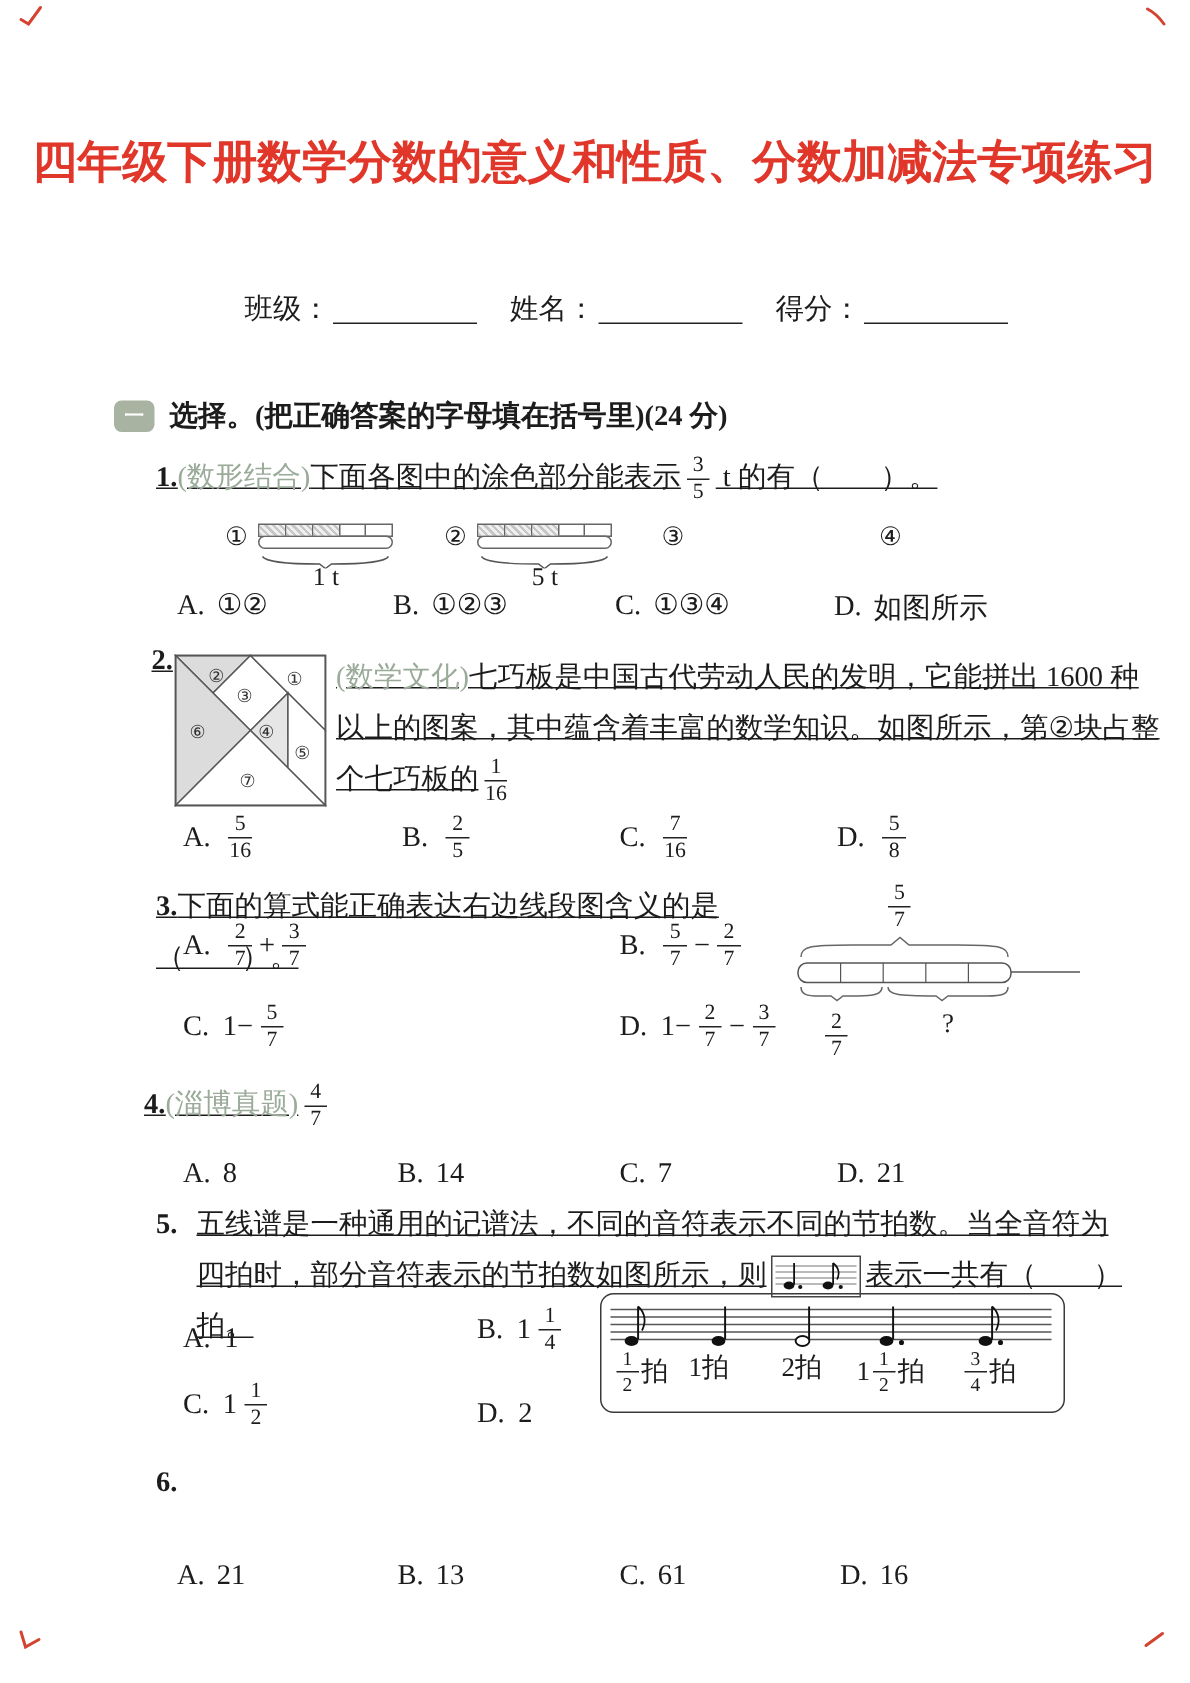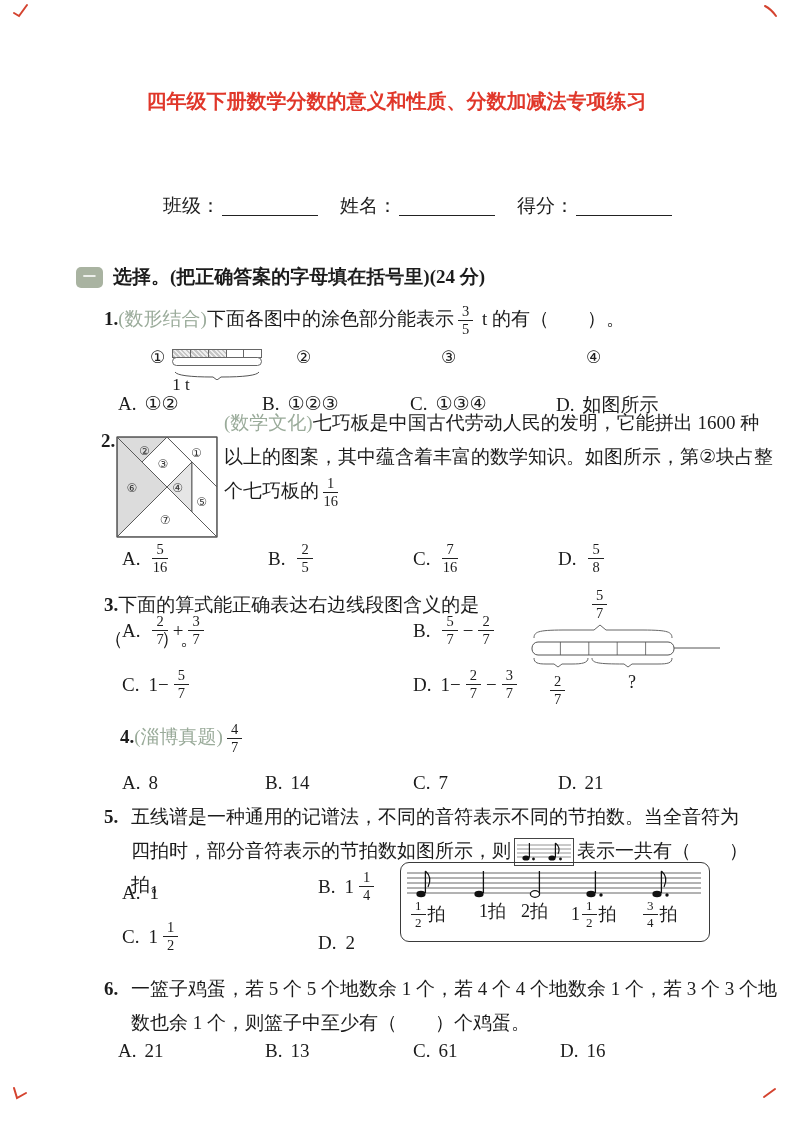--- a/index.html
+++ b/index.html
@@ -3,37 +3,37 @@
 <meta charset="utf-8">
 <style>
   html,body{margin:0;padding:0;background:#ffffff;}
   .sheet{position:relative;width:793px;height:1122px;background:#fff;overflow:hidden;
          font-family:"Liberation Serif","DejaVu Serif","DejaVu Sans",serif;color:#1c1c1c;}
   .abs{position:absolute;}
 
   
   .title{top:88px;left:0;width:793px;text-align:center;
          font-family:"DejaVu Sans","Liberation Sans",sans-serif;
-         font-weight:bold;font-size:20px;color:#e0372a;letter-spacing:0px;white-space:nowrap;}
+         font-weight:bold;font-size:30px;color:#e0372a;letter-spacing:0px;white-space:nowrap;}
 
   
   .info{top:193px;left:163px;font-size:19px;white-space:nowrap;}
   .blank{display:inline-block;width:96px;height:20px;border-bottom:1.6px solid #222;
          margin:0 22px 0 2px;vertical-align:-4px;}
   .blank:last-child{margin-right:0;}
 
   
   .sec{top:264px;left:76px;display:flex;align-items:center;gap:10px;
        font-size:19px;font-weight:bold;}
   .badge{width:27px;height:21px;background:#a9b3a1;color:#fff;border-radius:5px;
          display:inline-flex;align-items:center;justify-content:center;
          font-size:13px;font-family:"DejaVu Sans",sans-serif;}
 
   
-  .qtext{font-size:19px;line-height:34px;}
+  .qtext{font-size:19px;line-height:34px;text-decoration:underline;}
   .qnum{font-weight:bold;}
   .tag{color:#9aab9a;}
   .qblock{position:absolute;}
   .hang{padding-left:0;}
   .hang .qnum{position:absolute;left:-27px;top:0;}
 
   
   .frac{display:inline-flex;flex-direction:column;vertical-align:middle;text-align:center;
         margin:0 4px;line-height:1.05;font-size:14.5px;}
   .frac .fn{display:block;border-bottom:1.2px solid #222;padding:0 4px 1px 4px;}
@@ -49,21 +49,21 @@
   .bargroup{position:absolute;top:0;}
   .brow{display:flex;gap:7px;align-items:flex-start;}
   .cnum{font-size:17px;line-height:17px;}
   .barviz{width:90px;}
   .cells{display:flex;width:90px;height:9px;border:1px solid #666;box-sizing:border-box;background:#fff;}
   .cell{flex:1;border-right:1px solid #666;}
   .cell:last-child{border-right:none;}
   .cell.sh{background:repeating-linear-gradient(45deg,#c6c6c6 0 1.5px,#efefef 1.5px 3.5px);}
   .capsule{width:90px;height:9px;border:1px solid #666;border-radius:5px;box-sizing:border-box;margin-top:-1px;background:#fff;}
   .bbrace{height:9px;}
-  .blabel{text-align:left;width:90px;font-size:17px;margin-top:0px;}
+  .blabel{text-align:center;width:90px;font-size:17px;margin-top:0px;}
 
   
   .tangram{top:436px;left:116px;}
   .tangram svg text{font-size:11.5px;fill:#333;font-family:"DejaVu Sans",sans-serif;}
 
   
   .segdiag{top:588px;left:528px;width:200px;height:125px;}
   .segdiag .frac{margin:0;}
 
   
@@ -135,20 +135,34 @@
             <div class="bbrace"><svg width="90" height="9">
                 <path d="M3,1 Q6,6 41,6 L45,9 L49,6 Q84,6 87,1" fill="none" stroke="#555" stroke-width="1"></path>
               </svg></div>
             <div class="blabel">1 t</div>
           </div>
         </div>
     </div>
     <div class="bargroup" style="left:296px">
       <div class="brow">
           <span class="cnum">②</span>
+          <div class="barviz">
+            <div class="cells">
+              <div class="cell sh"></div>
+              <div class="cell sh"></div>
+              <div class="cell sh"></div>
+              <div class="cell"></div>
+              <div class="cell"></div>
+            </div>
+            <div class="capsule"></div>
+            <div class="bbrace"><svg width="90" height="9">
+                <path d="M3,1 Q6,6 41,6 L45,9 L49,6 Q84,6 87,1" fill="none" stroke="#555" stroke-width="1"></path>
+              </svg></div>
+            <div class="blabel">5 t</div>
+          </div>
         </div>
     </div>
     <div class="bargroup" style="left:441px">
       <div class="brow">
           <span class="cnum">③</span>
         </div>
     </div>
     <div class="bargroup" style="left:586px">
       <div class="brow">
           <span class="cnum">④</span>
@@ -188,21 +202,21 @@
       <text x="21" y="17">②</text>
       <text x="39" y="30">③</text>
       <text x="71" y="19">①</text>
       <text x="9" y="53">⑥</text>
       <text x="53" y="53">④</text>
       <text x="76" y="66">⑤</text>
       <text x="41" y="84">⑦</text>
     </svg>
   </div>
 
-  <div class="abs qtext" style="top:406px;left:224px;width:553px">
+  <div class="abs qtext" style="top:435px;left:224px;width:553px">
     <span class="tag">(数学文化)</span><span>七巧板是中国古代劳动人民的发明，它能拼出 1600 种以上的图案，其中蕴含着丰富的数学知识。如图所示，第②块占整个七巧板的</span><span class="frac">
         <span class="fn">1</span>
         <span class="fd">16</span>
       </span>
   </div>
 
   <div class="opt" style="left:122px;top:542px">
       <span>A.</span>
       <span class="oparts">
         <span class="frac">
@@ -313,21 +327,21 @@
       <path d="M6,34 C6,39 10,40 18,40 L26,40 L30,43 L34,40 L44,40 C54,40 60,39 60,34" fill="none" stroke="#666" stroke-width="1"></path>
       <path d="M64,34 C64,39 70,40 96,40 L100,43 L104,40 L130,40 C140,40 144,39 144,34" fill="none" stroke="#666" stroke-width="1"></path>
     </svg>
     <span class="frac abs" style="left:22px;top:86px">
         <span class="fn">2</span>
         <span class="fd">7</span>
       </span>
     <span class="abs" style="left:100px;top:84px;font-size:18px">?</span>
   </div>
 
-  <div class="abs qtext" style="top:720px;left:120px;width:670px">
+  <div class="abs qtext" style="top:720px;left:96px;width:670px">
     <span class="qnum">4.</span><span class="tag">(淄博真题)</span><span class="frac">
         <span class="fn">4</span>
         <span class="fd">7</span>
       </span>
   </div>
 
   <div class="opt" style="left:122px;top:772px">
       <span>A.</span>
       <span>8</span>
     </div>
@@ -426,21 +440,21 @@
         <circle cx="266" cy="32" r="1.7" fill="#111"></circle>
       </g>
     </svg>
     <span class="stafflabel" style="left:8px">
         <span class="frac">
           <span class="fn">1</span>
           <span class="fd">2</span>
         </span>
         <span class="pt">拍</span>
       </span>
-    <span class="stafflabel" style="left:78px">
+    <span class="stafflabel" style="left:58px">
         <span class="pt">1拍</span>
       </span>
     <span class="stafflabel" style="left:120px">
         <span class="pt">2拍</span>
       </span>
     <span class="stafflabel" style="left:170px">
         <span class="pt">1</span>
         <span class="frac">
           <span class="fn">1</span>
           <span class="fd">2</span>
@@ -450,21 +464,21 @@
     <span class="stafflabel" style="left:240px">
         <span class="frac">
           <span class="fn">3</span>
           <span class="fd">4</span>
         </span>
         <span class="pt">拍</span>
       </span>
   </div>
 
   <div class="abs qtext qblock hang" style="top:972px;left:131px;width:650px">
-    <span class="qnum">6.</span><span>一篮子鸡蛋，若 5 个 5 个地数余 1 个，若 4 个 4 个地数余 1 个，若 3 个 3 个地数也余 1 个，则篮子中至少有（　　）个鸡蛋。</span>
+    <span class="qnum">6.</span>
   </div>
 
   <div class="opt" style="left:118px;top:1040px">
       <span>A.</span>
       <span>21</span>
     </div>
   <div class="opt" style="left:265px;top:1040px">
       <span>B.</span>
       <span>13</span>
     </div>

